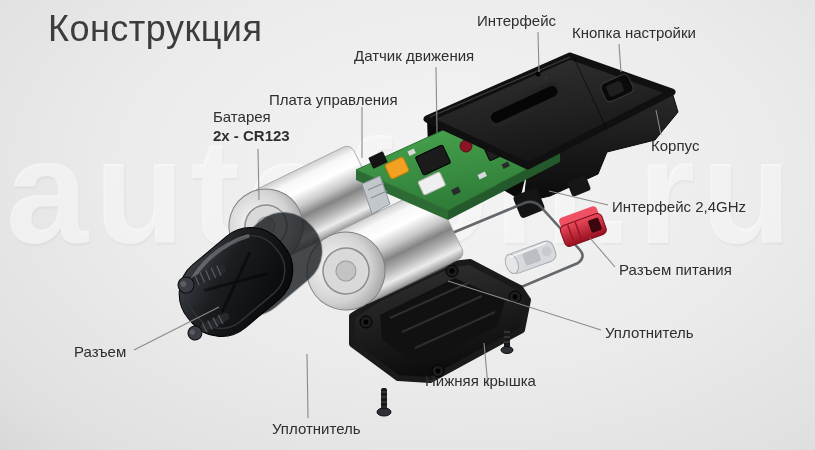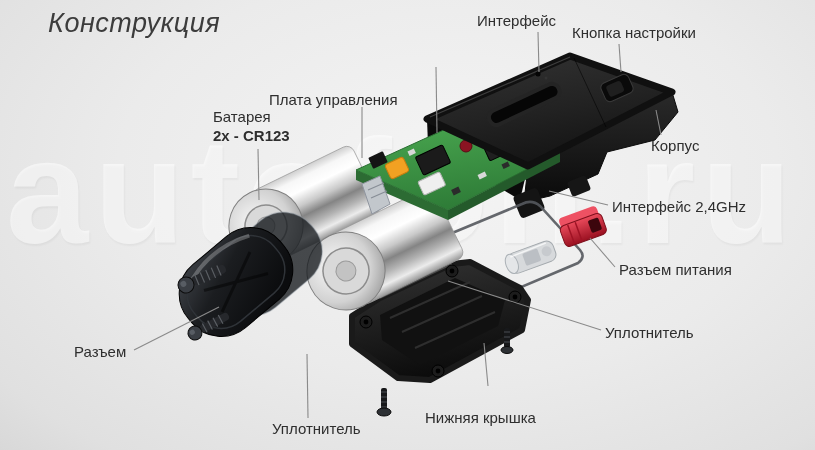--- a/index.html
+++ b/index.html
@@ -13,22 +13,22 @@
     font-size:148px;font-weight:bold;letter-spacing:6px;line-height:1;
     color:rgba(255,255,255,0.55);text-shadow:1px 2px 2px rgba(0,0,0,0.04);
     white-space:nowrap;user-select:none;
   }
   #art{position:absolute;left:0;top:0;}
   .lbl{
     position:absolute;font-size:15px;line-height:1.25;color:#2e2e2e;white-space:nowrap;
   }
   .lbl .b{font-weight:bold;}
   #title{
-    position:absolute;left:48px;top:8px;font-size:27px;color:#3c3c3c;
-    font-weight:400;letter-spacing:0.5px;font-style:italic;
+    position:absolute;left:48px;top:8px;font-size:36px;color:#3c3c3c;
+    font-weight:400;letter-spacing:0.5px;
   }
 </style>
 </head>
 <body>
 
 <div id="stage">
 
   <div id="watermark">autofon.ru</div>
 
   <svg id="art" width="815" height="450" viewBox="0 0 815 450">
@@ -226,31 +226,32 @@
       <line x1="484" y1="343" x2="488" y2="386"></line>
       <line x1="307" y1="354" x2="308" y2="418"></line>
       <line x1="219" y1="307" x2="134" y2="350"></line>
     </g>
   </svg>
 
   <div id="title">Конструкция</div>
 
   <div class="lbl" style="left:477px;top:12px">Интерфейс</div>
   <div class="lbl" style="left:572px;top:24px">Кнопка настройки</div>
+  <div class="lbl" style="left:354px;top:47px">Датчик движения</div>
   <div class="lbl" style="left:269px;top:91px">Плата управления</div>
 
   <div class="lbl" style="left:213px;top:108px">
     <div>Батарея</div>
     <div class="b">2x - CR123</div>
   </div>
 
   <div class="lbl" style="left:651px;top:137px">Корпус</div>
   <div class="lbl" style="left:612px;top:198px">Интерфейс 2,4GHz</div>
   <div class="lbl" style="left:619px;top:261px">Разъем питания</div>
   <div class="lbl" style="left:605px;top:324px">Уплотнитель</div>
-  <div class="lbl" style="left:425px;top:409px">Нижняя крышка</div>
+  <div class="lbl" style="left:425px;top:372px">Нижняя крышка</div>
   <div class="lbl" style="left:272px;top:420px">Уплотнитель</div>
 
   <div class="lbl" style="left:74px;top:343px">
     <div>Разъем</div>
   </div>
 
 </div>
 
 </body></html>

